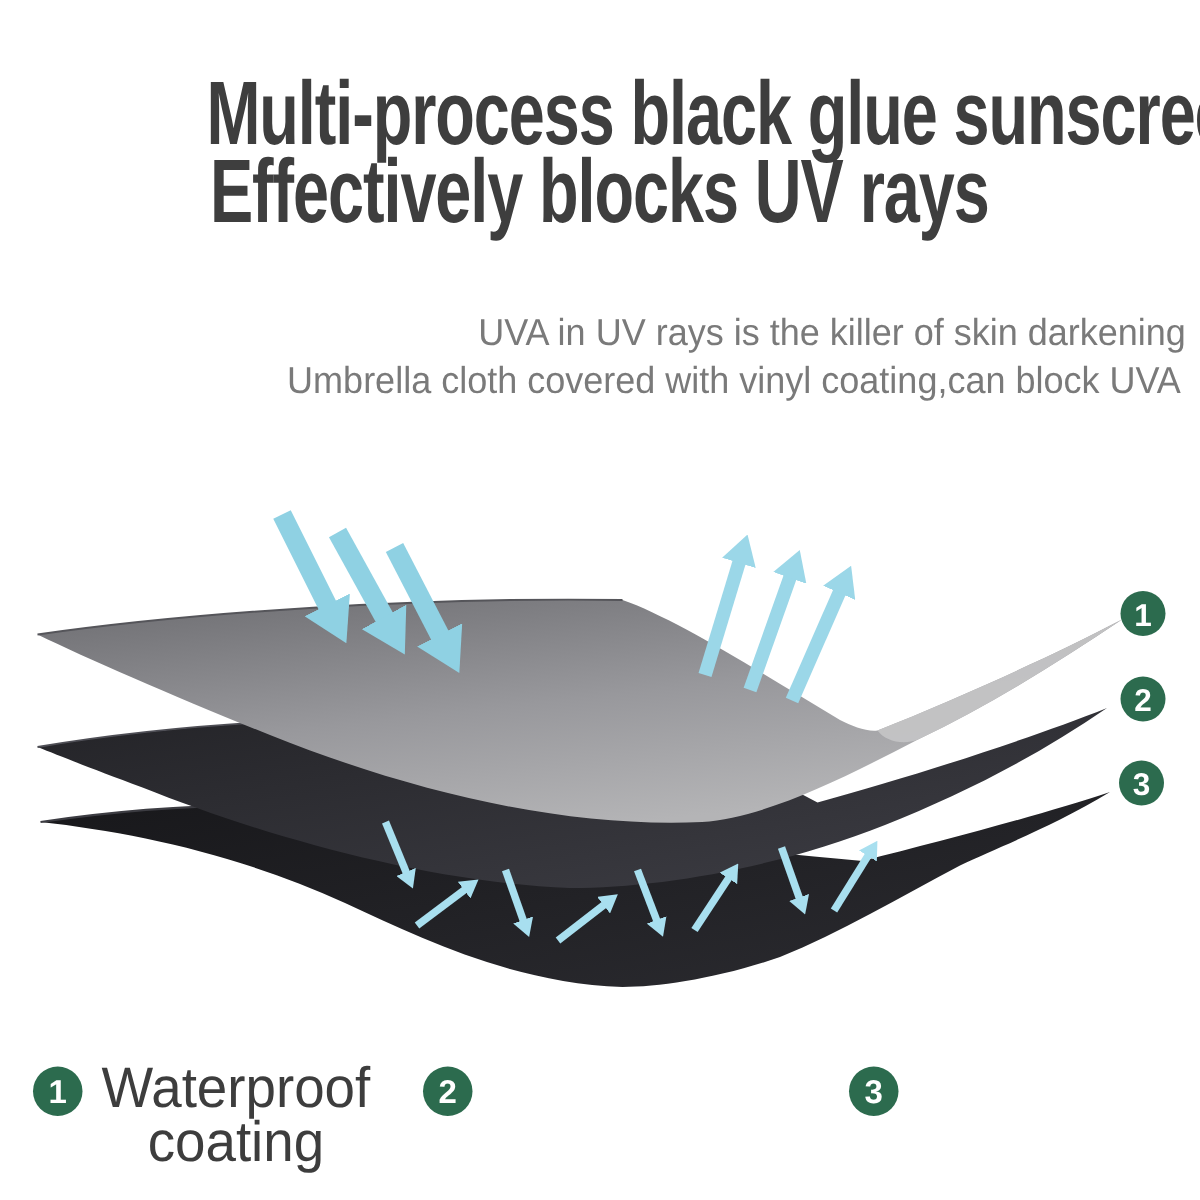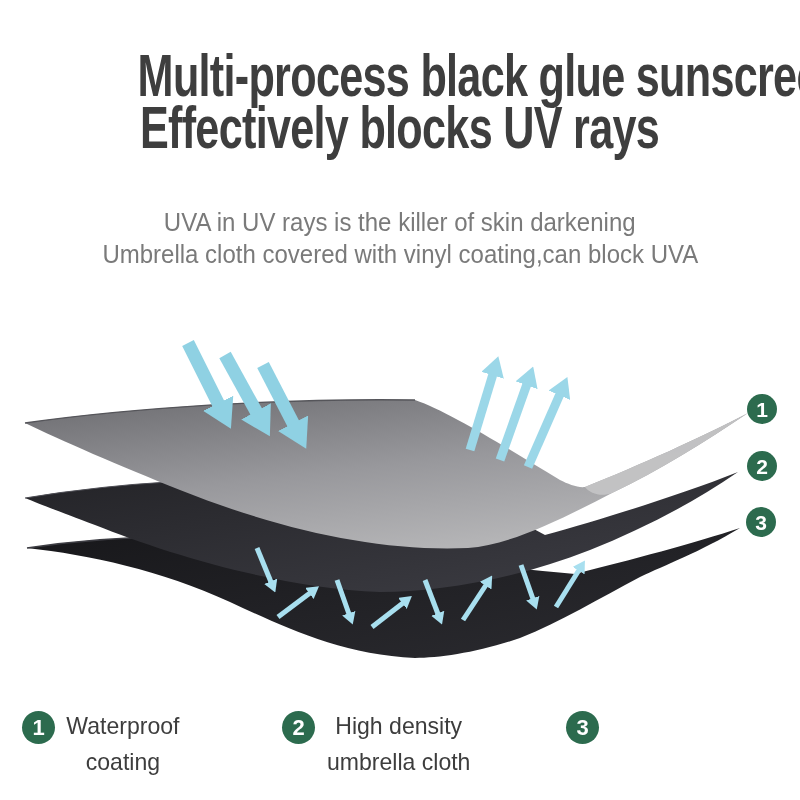--- a/index.html
+++ b/index.html
@@ -4,35 +4,35 @@
 <style>
   html,body{margin:0;padding:0;}
   body{width:800px;height:800px;background:#ffffff;font-family:"Liberation Sans",sans-serif;overflow:hidden;}
   .page{position:relative;width:800px;height:800px;background:#ffffff;}
 
   
   .title{position:absolute;top:50px;left:0;width:800px;text-align:center;color:#3e3e3e;font-weight:bold;}
   .title .tline{display:inline-block;font-size:60px;line-height:52px;letter-spacing:-1px;transform:scaleX(0.72);transform-origin:center;white-space:nowrap;}
 
   
-  .subtitle{position:absolute;top:206px;left:0;width:800px;text-align:center;color:#7a7a7a;}
+  .subtitle{position:absolute;top:206px;left:0;width:800px;text-align:right;color:#7a7a7a;}
   .subtitle .sline{display:inline-block;font-size:25px;line-height:32px;transform:scaleX(0.96);transform-origin:center;white-space:nowrap;}
 
   
   .diagram{position:absolute;top:330px;left:0;width:800px;height:370px;}
 
   
   .legend{position:absolute;top:708px;left:0;width:800px;height:90px;}
   .legend-item{position:absolute;display:flex;align-items:flex-start;}
   .legend-item.i1{left:22px;}
   .legend-item.i2{left:282px;}
   .legend-item.i3{left:566px;}
   .lbadge{flex:0 0 auto;width:33px;height:33px;border-radius:50%;background:#2c6b4e;color:#ffffff;
           font-size:22px;font-weight:bold;display:flex;align-items:center;justify-content:center;margin-top:3px;}
-  .llines{margin-left:9px;color:#3d3d3d;font-size:24px;line-height:36px;text-align:center;white-space:nowrap;}
+  .llines{margin-left:9px;color:#3d3d3d;font-size:38px;line-height:36px;text-align:center;white-space:nowrap;}
   .lline{display:block;transform:scaleX(0.96);transform-origin:center;}
 </style>
 </head>
 <body>
 
 <div class="page">
 
   <div class="title">
     <span class="tline">Multi-process black glue sunscreen</span><br>
     <span class="tline">Effectively blocks UV rays</span>
@@ -154,24 +154,20 @@
     <div class="legend-item i1">
       <div class="lbadge">1</div>
       <div class="llines">
         <span class="lline">Waterproof</span>
         <span class="lline">coating</span>
       </div>
     </div>
 
     <div class="legend-item i2">
       <div class="lbadge">2</div>
-      <div class="llines">
-        <span class="lline">High density</span>
-        <span class="lline">umbrella cloth</span>
-      </div>
     </div>
 
     <div class="legend-item i3">
       <div class="lbadge">3</div>
     </div>
 
   </div>
 </div>
 
 </body></html>

